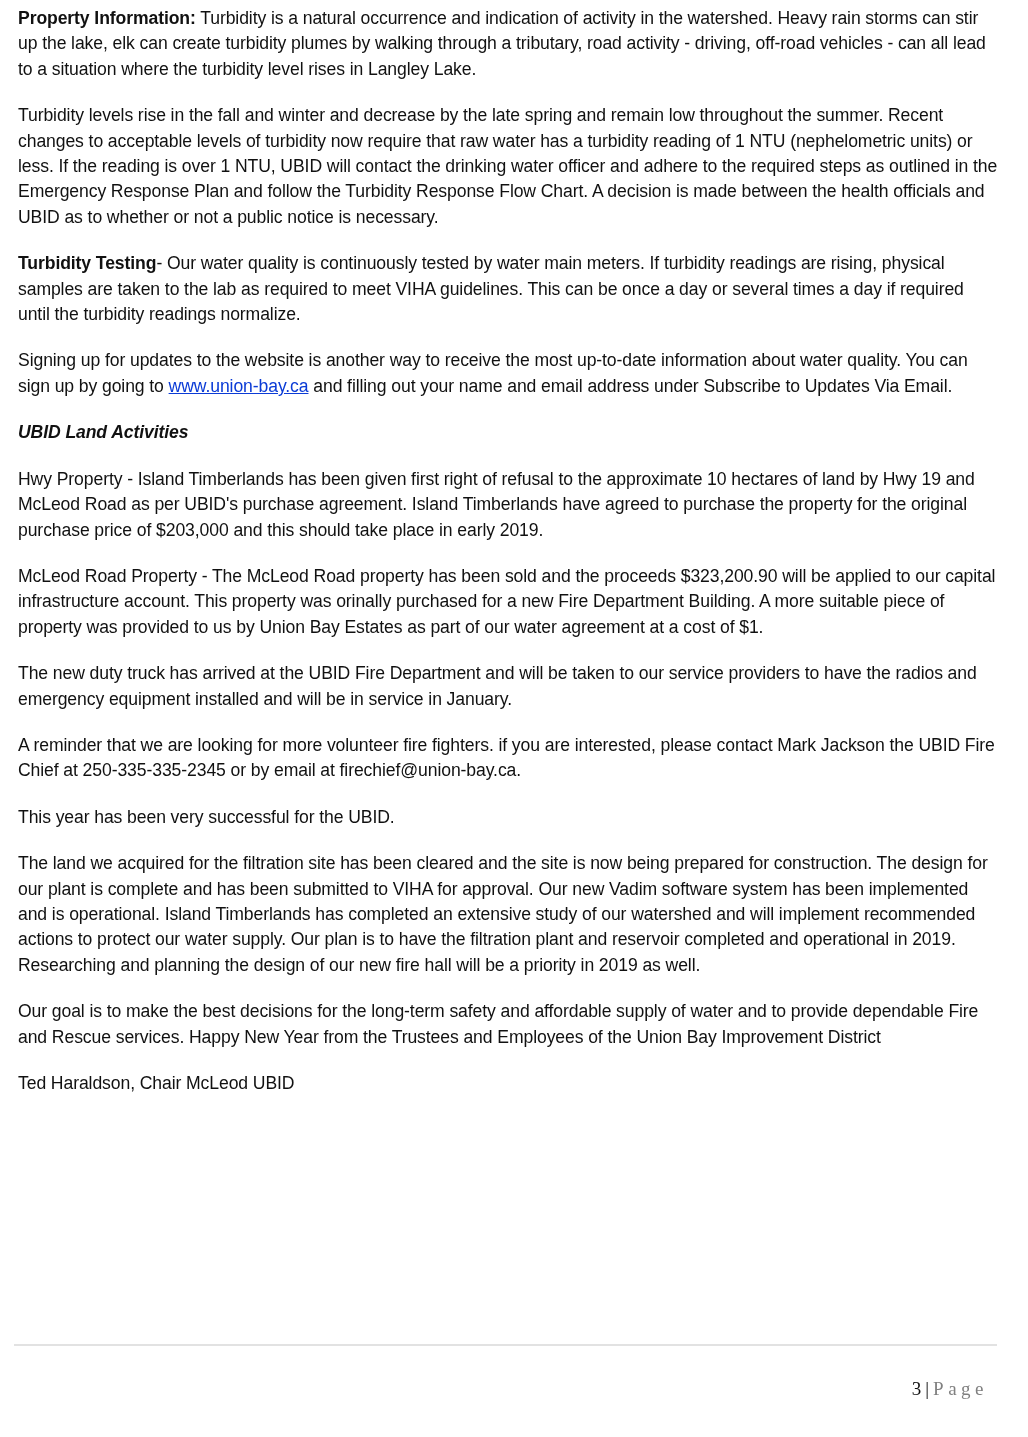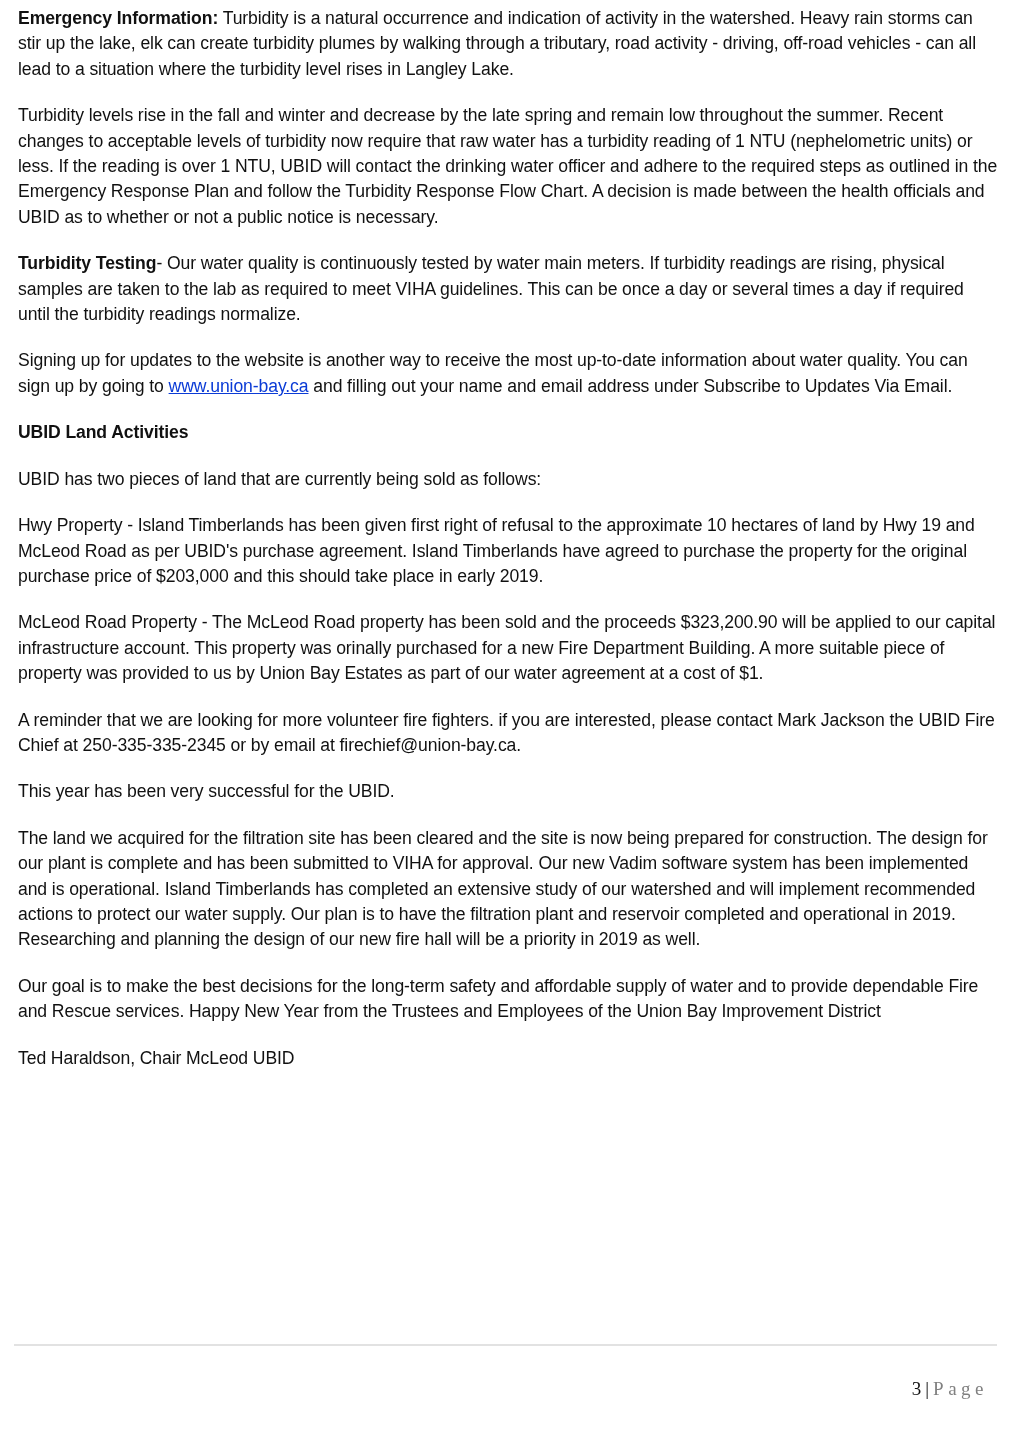--- a/index.html
+++ b/index.html
@@ -23,20 +23,21 @@
       font-size: 17.6px;
       line-height: 25.4px;
       letter-spacing: -0.1px;
     }
     .para {
       margin: 0 0 21px 0;
     }
     .heading {
       font-weight: bold;
       margin: 0 0 21px 0;
+      font-style: italic;
     }
     .b { font-weight: bold; }
     a.link {
       color: #0b3bd6;
       text-decoration: underline;
     }
     .footer-rule {
       position: absolute;
       left: 14px;
       top: 1344px;
@@ -59,37 +60,37 @@
     .page-footer .page-word {
       color: #808080;
       letter-spacing: 4.5px;
     }
   </style>
 </head>
 <body>
 
 <div class="page">
 
-  <p class="para"><span class="b">Emergency Information:</span><span> Turbidity is a natural occurrence and indication of activity in the watershed. Heavy rain storms can stir up the lake, elk can create turbidity plumes by walking through a tributary, road activity - driving, off-road vehicles - can all lead to a situation where the turbidity level rises in Langley Lake.</span></p>
+  <p class="para"><span class="b">Property Information:</span><span> Turbidity is a natural occurrence and indication of activity in the watershed. Heavy rain storms can stir up the lake, elk can create turbidity plumes by walking through a tributary, road activity - driving, off-road vehicles - can all lead to a situation where the turbidity level rises in Langley Lake.</span></p>
 
   <p class="para">Turbidity levels rise in the fall and winter and decrease by the late spring and remain low throughout the summer. Recent changes to acceptable levels of turbidity now require that raw water has a turbidity reading of 1 NTU (nephelometric units) or less. If the reading is over 1 NTU, UBID will contact the drinking water officer and adhere to the required steps as outlined in the Emergency Response Plan and follow the Turbidity Response Flow Chart. A decision is made between the health officials and UBID as to whether or not a public notice is necessary.</p>
 
   <p class="para"><span class="b">Turbidity Testing</span><span>- Our water quality is continuously tested by water main meters. If turbidity readings are rising, physical samples are taken to the lab as required to meet VIHA guidelines. This can be once a day or several times a day if required until the turbidity readings normalize.</span></p>
 
   <p class="para"><span>Signing up for updates to the website is another way to receive the most up-to-date information about water quality. You can sign up by going to </span><a class="link">www.union-bay.ca</a><span> and filling out your name and email address under Subscribe to Updates Via Email.</span></p>
 
   <p class="heading">UBID Land Activities</p>
 
-  <p class="para">UBID has two pieces of land that are currently being sold as follows:</p>
 
   <p class="para">Hwy Property - Island Timberlands has been given first right of refusal to the approximate 10 hectares of land by Hwy 19 and McLeod Road as per UBID's purchase agreement. Island Timberlands have agreed to purchase the property for the original purchase price of $203,000 and this should take place in early 2019.</p>
 
   <p class="para">McLeod Road Property - The McLeod Road property has been sold and the proceeds $323,200.90 will be applied to our capital infrastructure account. This property was orinally purchased for a new Fire Department Building. A more suitable piece of property was provided to us by Union Bay Estates as part of our water agreement at a cost of $1.</p>
 
 
+  <p class="para">The new duty truck has arrived at the UBID Fire Department and will be taken to our service providers to have the radios and emergency equipment installed and will be in service in January.</p>
 
   <p class="para">A reminder that we are looking for more volunteer fire fighters. if you are interested, please contact Mark Jackson the UBID Fire Chief at 250-335-335-2345 or by email at firechief@union-bay.ca.</p>
 
 
   <p class="para">This year has been very successful for the UBID.</p>
 
   <p class="para">The land we acquired for the filtration site has been cleared and the site is now being prepared for construction. The design for our plant is complete and has been submitted to VIHA for approval. Our new Vadim software system has been implemented and is operational. Island Timberlands has completed an extensive study of our watershed and will implement recommended actions to protect our water supply. Our plan is to have the filtration plant and reservoir completed and operational in 2019. Researching and planning the design of our new fire hall will be a priority in 2019 as well.</p>
 
   <p class="para">Our goal is to make the best decisions for the long-term safety and affordable supply of water and to provide dependable Fire and Rescue services.  Happy New Year from the Trustees and Employees of the Union Bay Improvement District</p>
 

